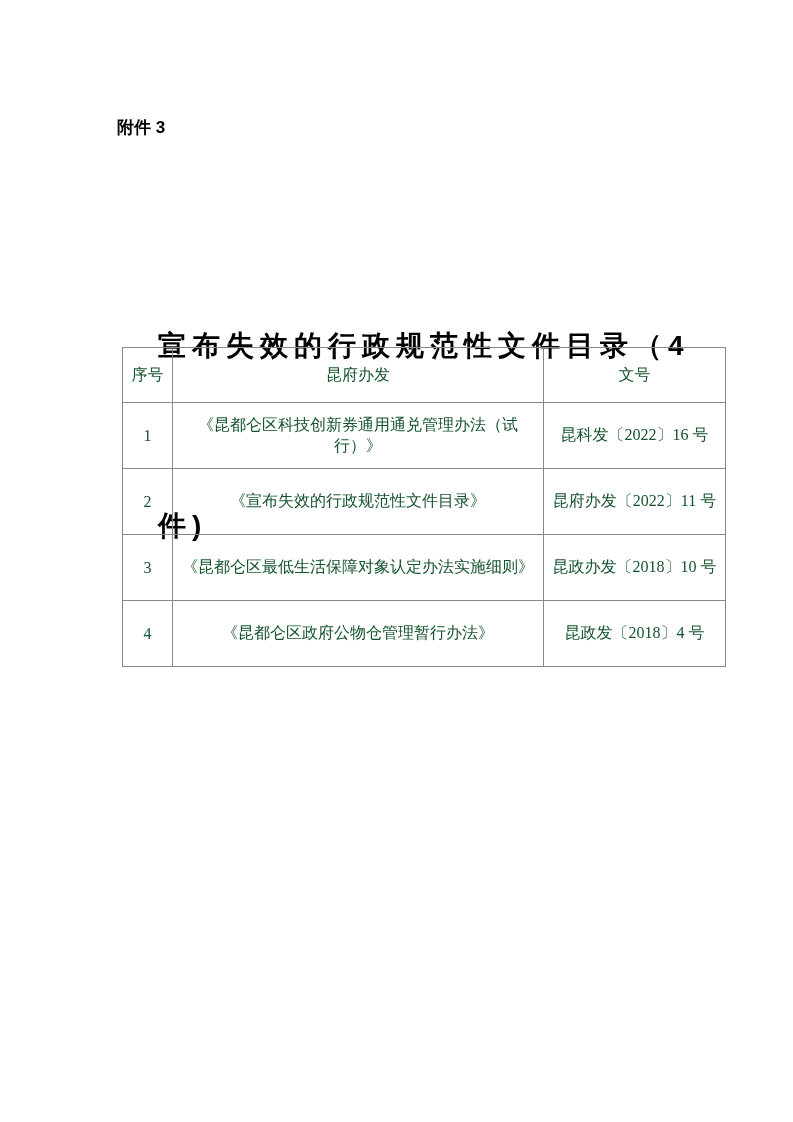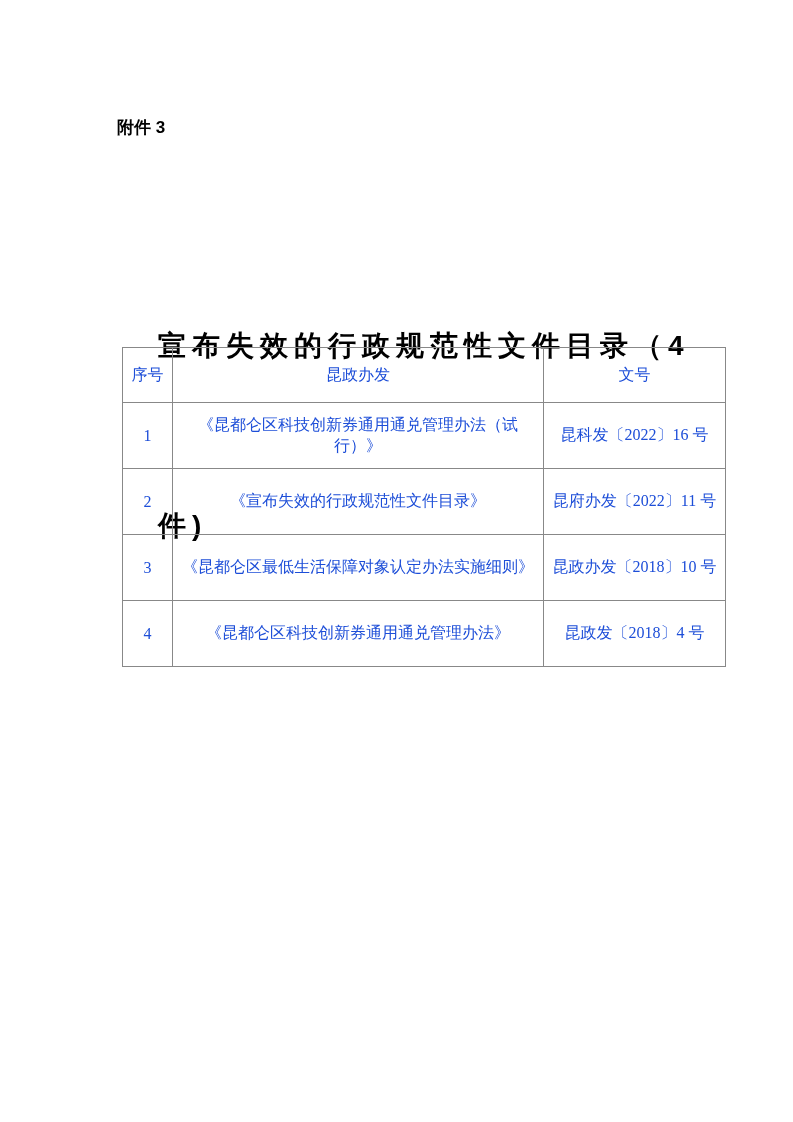--- a/index.html
+++ b/index.html
@@ -41,21 +41,21 @@
   }
   .doc-table {
     position: absolute;
     left: 122px;
     top: 347px;
     width: 603px;
     border-collapse: collapse;
     table-layout: fixed;
     font-family: "Liberation Serif", serif;
     font-size: 16px;
-    color: #1d4ed8;
+    color: #14532d;
   }
   .doc-table td, .doc-table th {
     border: 1px solid #888888;
     text-align: center;
     vertical-align: middle;
     font-weight: 400;
     padding: 0 2px;
     overflow: hidden;
   }
   .doc-table tr.header-row {
@@ -82,39 +82,39 @@
 
   <table class="doc-table">
     <colgroup>
       <col class="col-num">
       <col class="col-name">
       <col class="col-docno">
     </colgroup>
     <tbody>
       <tr class="header-row">
         <td>序号</td>
-        <td>昆政办发</td>
+        <td>昆府办发</td>
         <td>文号</td>
       </tr>
       <tr class="data-row">
         <td>1</td>
         <td>《昆都仑区科技创新券通用通兑管理办法（试行）》</td>
         <td>昆科发〔2022〕16 号</td>
       </tr>
       <tr class="data-row">
         <td>2</td>
         <td>《宣布失效的行政规范性文件目录》</td>
         <td>昆府办发〔2022〕11 号</td>
       </tr>
       <tr class="data-row">
         <td>3</td>
         <td>《昆都仑区最低生活保障对象认定办法实施细则》</td>
         <td>昆政办发〔2018〕10 号</td>
       </tr>
       <tr class="data-row">
         <td>4</td>
-        <td>《昆都仑区科技创新券通用通兑管理办法》</td>
+        <td>《昆都仑区政府公物仓管理暂行办法》</td>
         <td>昆政发〔2018〕4 号</td>
       </tr>
     </tbody>
   </table>
 
 </div>
 
 </body></html>

